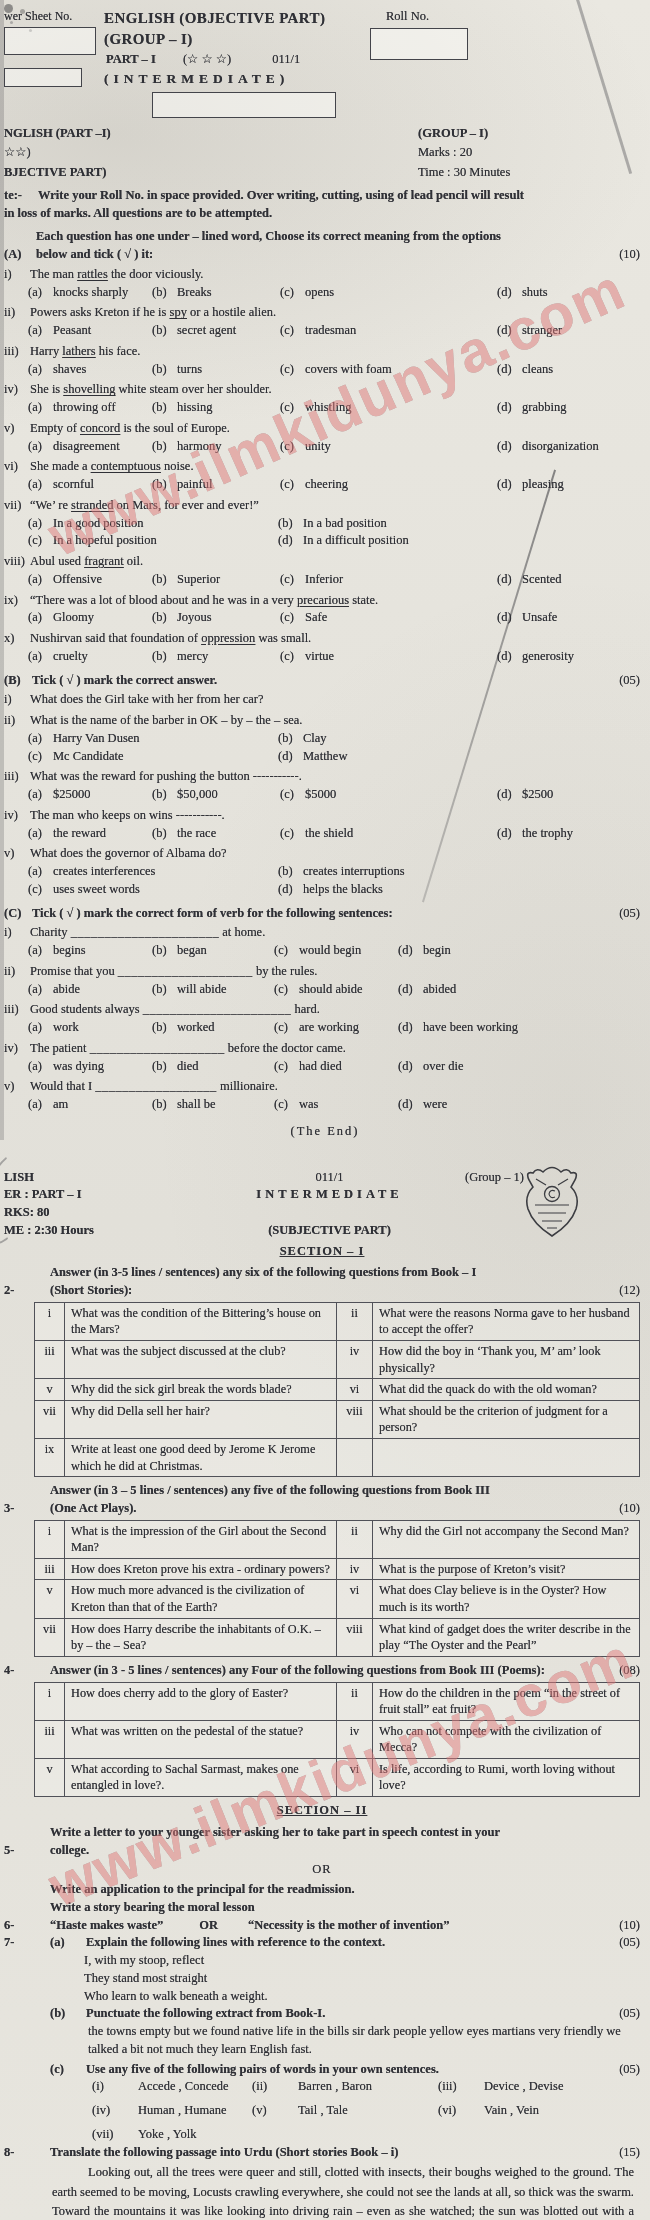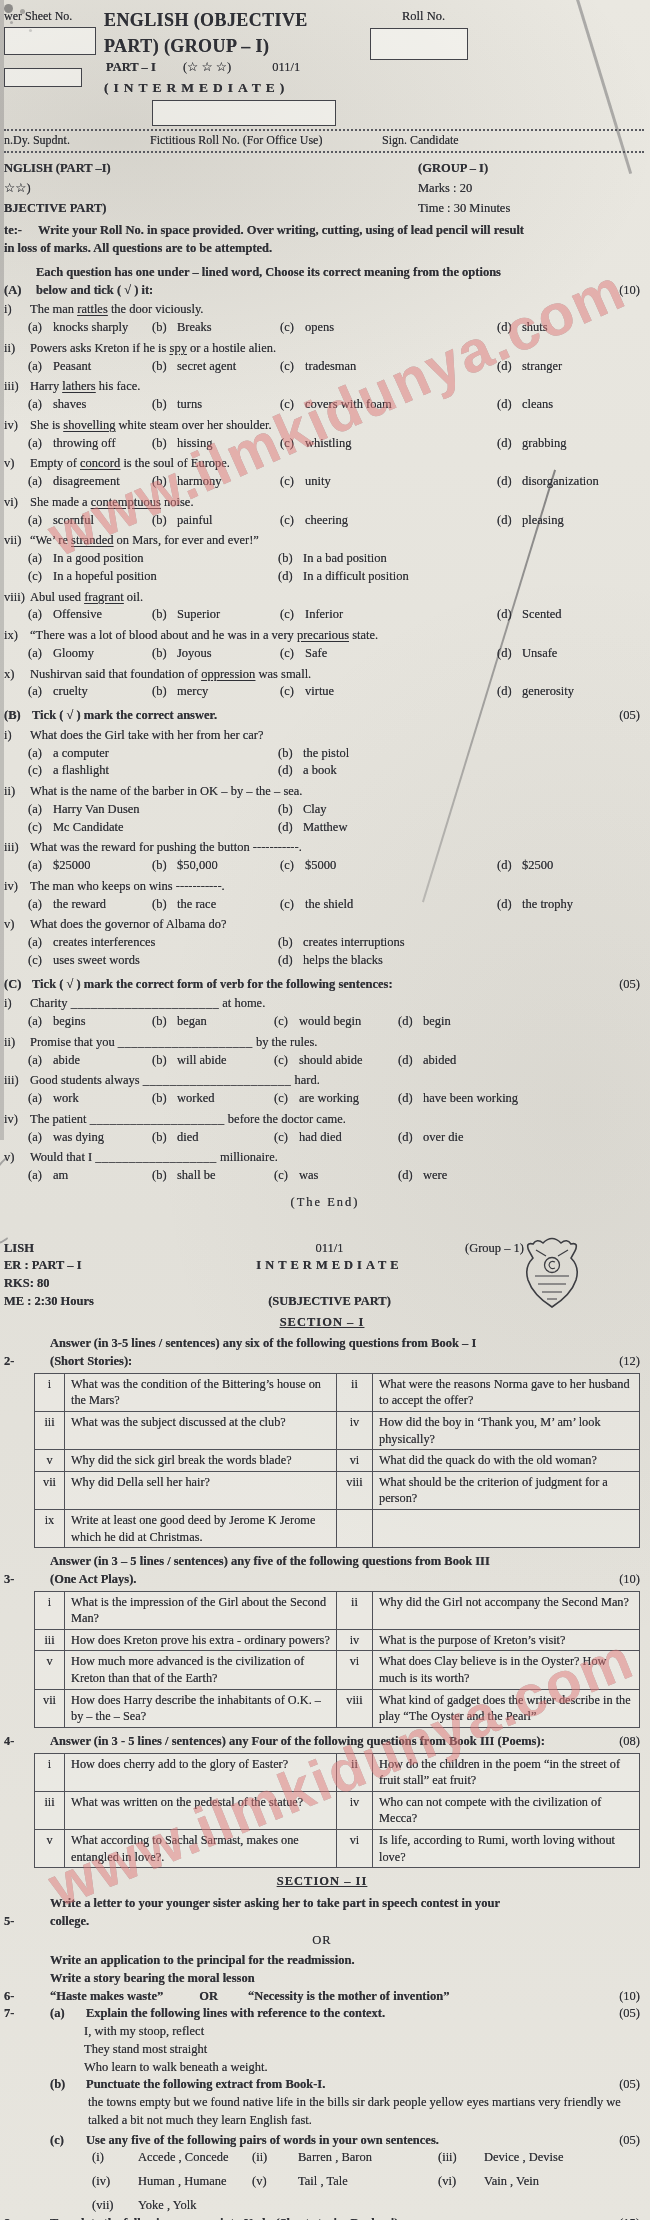--- a/index.html
+++ b/index.html
@@ -34,26 +34,26 @@
   .leftedge{position:absolute;left:0;top:0;width:4px;height:1140px;background:rgba(60,60,62,.22);}
   .curve{position:absolute;left:-16px;top:1150px;width:42px;height:92px;border:2px solid rgba(70,70,75,.4);
       border-radius:50%;border-right-color:transparent;border-top-color:transparent;transform:rotate(18deg);}
 
   
   .hdr{display:grid;grid-template-columns:100px 262px 1fr;padding:8px 6px 0 4px;}
   .lblsm{font-size:12px}
   .box{border:1.5px solid #43444a;background:rgba(251,251,248,.55)}
   .box1{width:90px;height:26px;margin-top:2px}
   .box2{width:76px;height:17px;margin-top:13px}
-  .t1{font-size:18px;letter-spacing:.4px}
+  .t1{font-size:15px;letter-spacing:.4px}
   .t2 span{display:inline-block}
   .t2 .g1{margin-left:2px}.t2 .g2{margin-left:24px}.t2 .g3{margin-left:38px}
   .t3{letter-spacing:5px;margin-top:1px;font-size:13.5px}
   .boxm{width:182px;height:24px;margin:3px 0 0 48px}
-  .rolllbl{margin-left:36px}
+  .rolllbl{margin-left:20px}
   .boxr{width:96px;height:30px;margin-left:4px;margin-top:2px}
   .hlabels{display:grid;grid-template-columns:100px 262px 1fr;margin:3px 6px 0 4px;padding:1px 0 2px;
       border-top:2px dotted #595a60;border-bottom:2px dotted #595a60;font-size:12px}
   .hlabels .c2{padding-left:46px}
   .hlabels .c3{padding-left:16px}
 
   
   .meta{margin:7px 10px 0 4px}
   .meta .row{margin-bottom:2px}
   .gcol{width:222px}
@@ -126,25 +126,20 @@
         <span class="g3">011/1</span>
       </div>
       <div class="b t3">(INTERMEDIATE)</div>
       <div class="box boxm"></div>
     </div>
     <div>
       <div class="rolllbl">Roll No.</div>
       <div class="box boxr"></div>
     </div>
   </header>
-  <div class="hlabels">
-    <span>n.Dy. Supdnt.</span>
-    <span class="c2">Fictitious Roll No. (For Office Use)</span>
-    <span class="c3">Sign. Candidate</span>
-  </div>
 
   <div class="meta">
     <div class="row">
       <span class="b sp">NGLISH    (PART –I)</span>
       <span class="b gcol">(GROUP – I)</span>
     </div>
     <div class="row">
       <span class="sp">☆☆)</span>
       <span class="gcol p50">Marks  :  20</span>
     </div>
@@ -279,26 +274,20 @@
     <div class="lead row">
       <span class="qlabel tight b">(B)</span>
       <span class="b">Tick ( √ )  mark the correct answer.</span>
       <span class="sp"></span>
       <span>(05)</span>
     </div>
     <div>
 
         <div class="mcq" data-wide="true">
           <div class="stem"><span class="qn">i)</span><span>What does the Girl take with her from her car?</span></div>
-          <div class="opts">
-            <span class="opt"><span class="ol">(a)</span><span>a computer</span></span>
-            <span class="opt"><span class="ol">(b)</span><span>the pistol</span></span>
-            <span class="opt"><span class="ol">(c)</span><span>a flashlight</span></span>
-            <span class="opt"><span class="ol">(d)</span><span>a book</span></span>
-          </div>
         </div>
 
         <div class="mcq" data-wide="true">
           <div class="stem"><span class="qn">ii)</span><span>What is the name of the barber in OK – by – the – sea.</span></div>
           <div class="opts">
             <span class="opt"><span class="ol">(a)</span><span>Harry Van Dusen</span></span>
             <span class="opt"><span class="ol">(b)</span><span>Clay</span></span>
             <span class="opt"><span class="ol">(c)</span><span>Mc Candidate</span></span>
             <span class="opt"><span class="ol">(d)</span><span>Matthew</span></span>
           </div>

